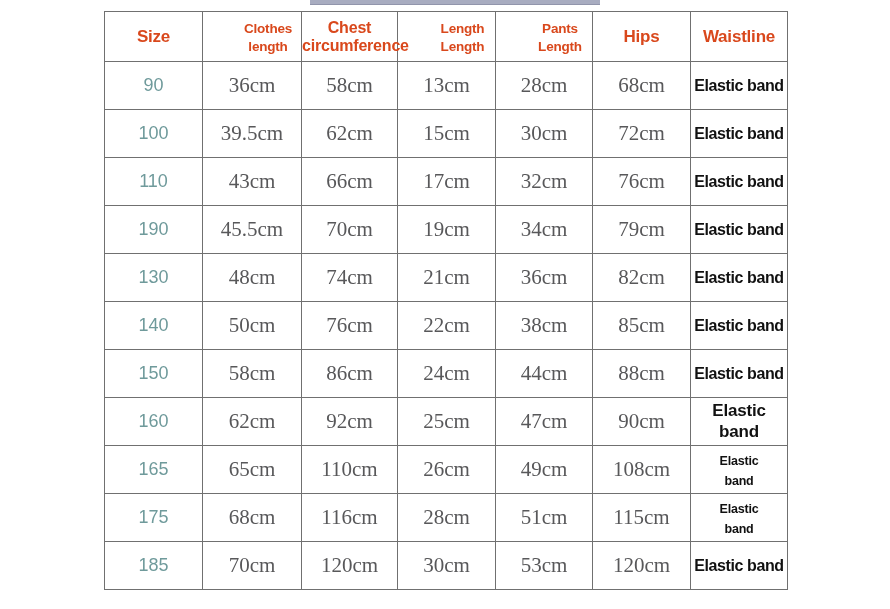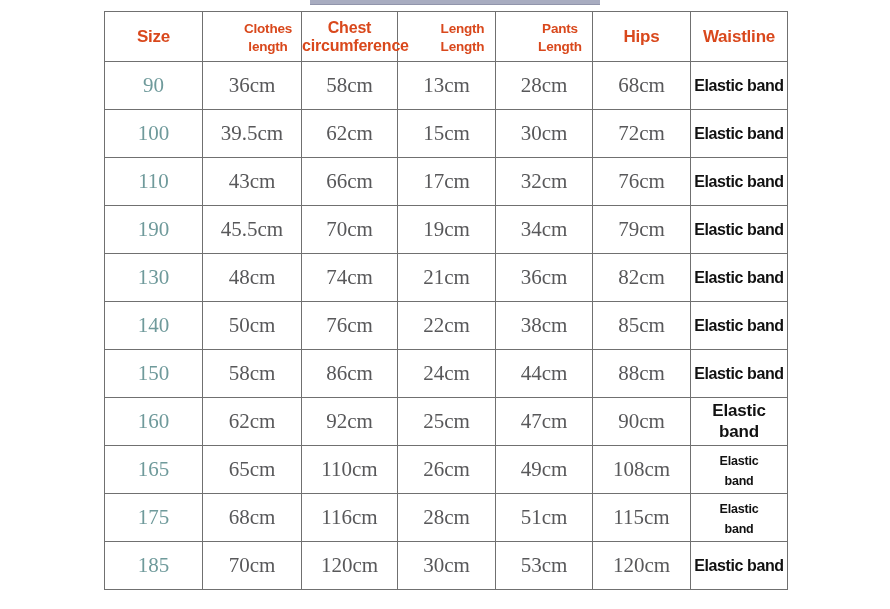--- a/index.html
+++ b/index.html
@@ -63,22 +63,22 @@
     letter-spacing: -0.2px;
   }
   th .hdr-lg { font-size: 17px; }
   th .hdr-md { font-size: 13.5px; margin-left: 32px; }
   th .hdr-sm { font-size: 16px; }
 
   
   tbody tr { height: 48px; }
   td.size-cell {
     color: #6f9a9b;
-    font-family: Liberation Serif, serif;
-    font-size: 21px;
+    font-family: Liberation Sans, sans-serif;
+    font-size: 18px;
   }
   td.measure-cell {
     color: #58585a;
     font-family: "Liberation Serif", serif;
     font-size: 21px;
   }
   td.waist-cell {
     color: #111111;
     font-family: "Liberation Sans", sans-serif;
     font-weight: bold;

